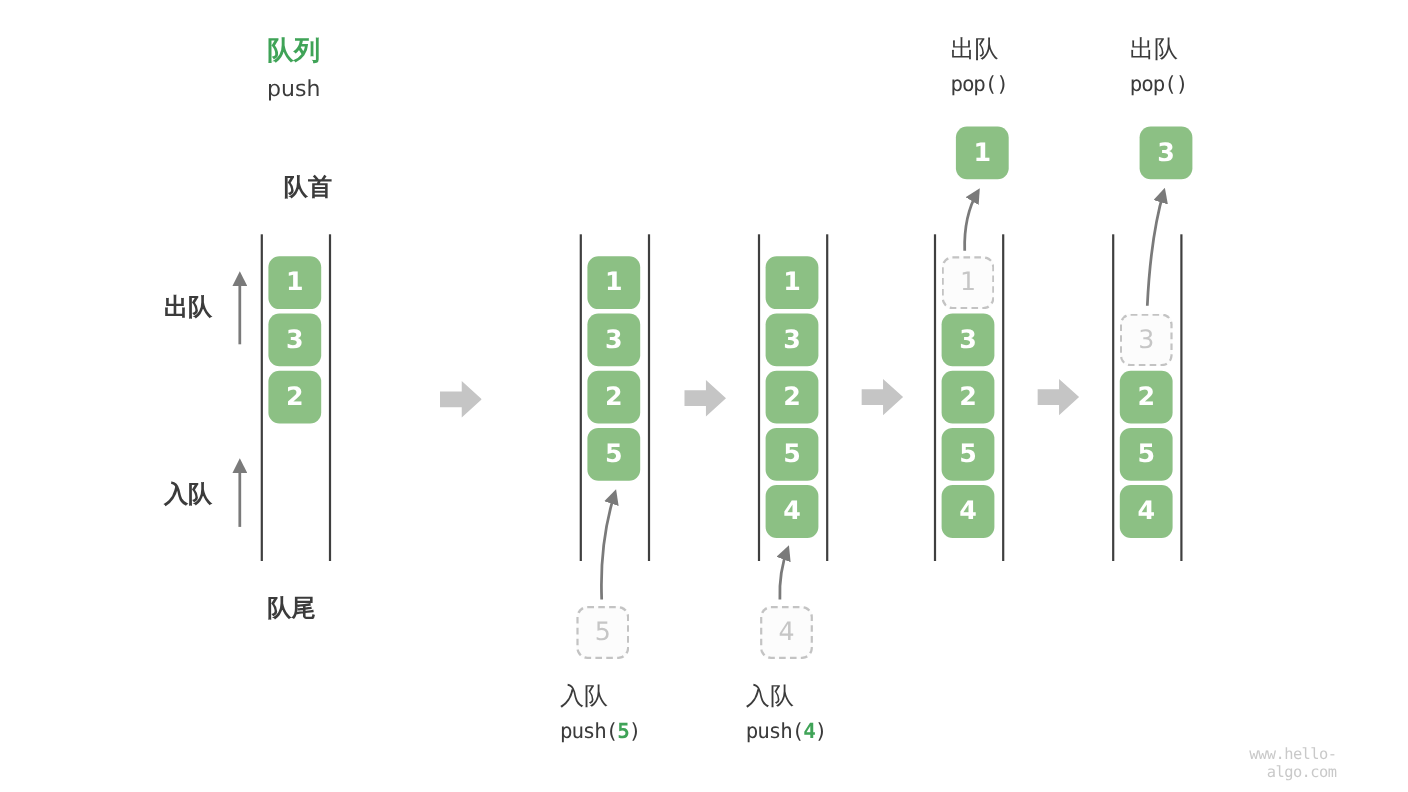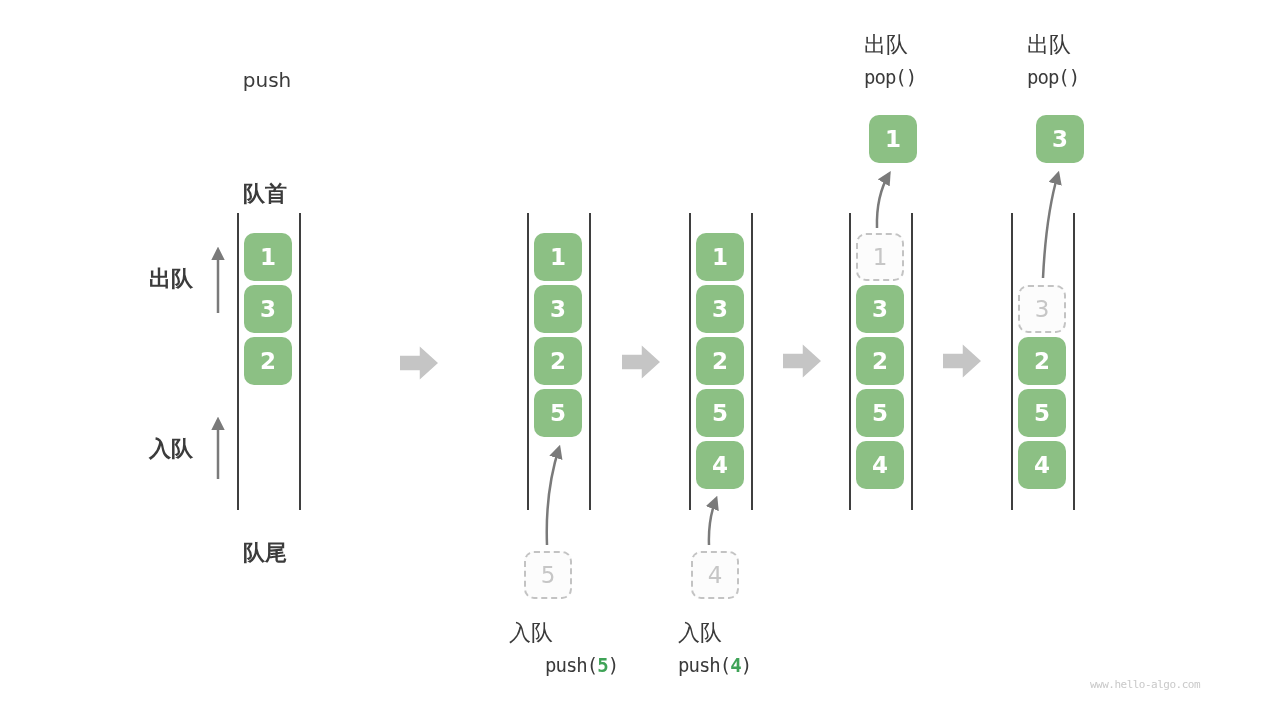--- a/index.html
+++ b/index.html
@@ -9,25 +9,25 @@
     --wall:#3F3F3F; --watermark:#C9C9C9; --page-bg:#FFFFFF;
   }
   *{margin:0;padding:0;box-sizing:border-box;}
   html,body{background:var(--page-bg);}
   body{width:1280px;height:720px;font-family:"DejaVu Sans","Liberation Sans",sans-serif;overflow:hidden;}
   #stage{position:relative;width:1280px;height:720px;background:var(--page-bg);overflow:hidden;}
   .abs{position:absolute;}
   .title-cn{left:202px;top:30px;width:130px;text-align:center;font-size:24px;font-weight:bold;color:var(--accent-green);}
   .title-en{left:202px;top:68px;width:130px;text-align:center;font-size:20px;color:var(--label-dark);}
   .side-label{font-size:22px;font-weight:bold;color:var(--label-dark);}
-  .front{left:243px;top:155px;margin-top:24px;}
+  .front{left:258px;top:155px;}
   .rear{left:243px;top:538px;text-align:right;}
   .dequeue{left:149px;top:264px;}
   .enqueue{left:149px;top:434px;}
-  .watermark{left:1075px;top:678px;width:140px;text-align:center;font-family:"DejaVu Sans Mono","Liberation Mono",monospace;font-size:11px;letter-spacing:-0.5px;color:var(--watermark);}
+  .watermark{left:1075px;top:678px;width:140px;text-align:right;font-family:"DejaVu Sans Mono","Liberation Mono",monospace;font-size:14px;letter-spacing:-0.5px;color:var(--watermark);}
   #diagram-layer{position:absolute;inset:0;}
   .wall{position:absolute;top:213px;height:297px;width:1.5px;background:var(--wall);}
   .qbox{position:absolute;width:48px;height:48px;border-radius:10px;background:var(--box-green);
         color:var(--box-text);font-size:23px;font-weight:bold;
         display:flex;align-items:center;justify-content:center;}
   .qbox.dashed{background:var(--dashed-bg);border:2px dashed var(--dashed-border);
         color:var(--dashed-text);font-weight:normal;}
   .flow-arrow{position:absolute;width:38px;height:36px;background:var(--flow-arrow);
         clip-path:polygon(0 30%,52% 30%,52% 4%,100% 50%,52% 96%,52% 70%,0 70%);}
   .op-cn{position:absolute;font-size:22px;color:var(--label-dark);}
@@ -35,20 +35,21 @@
         font-size:19px;letter-spacing:-1px;color:var(--label-dark);white-space:nowrap;}
   .op-code .code-arg{color:var(--accent-green);font-weight:bold;}
   #arrow-layer{position:absolute;left:0;top:0;pointer-events:none;}
   #arrow-layer path.thin-arrow{fill:none;stroke:var(--thin-arrow);stroke-width:2.5;}
   #arrow-layer marker path{fill:var(--thin-arrow);}
 </style>
 </head>
 <body>
 
 <div id="stage">
+  <div class="abs title-cn">队列</div>
   <div class="abs title-en">push</div>
   <div class="abs side-label front">队首</div>
   <div class="abs side-label dequeue">出队</div>
   <div class="abs side-label enqueue">入队</div>
   <div class="abs side-label rear">队尾</div>
   <div class="abs watermark">www.hello-algo.com</div>
 
   <div id="diagram-layer">
       <div class="wall" style="left: 237px;"></div>
       <div class="wall" style="left: 299px;"></div>
@@ -56,21 +57,21 @@
       <div class="qbox" style="left: 244px; top: 285px;">3</div>
       <div class="qbox" style="left: 244px; top: 337px;">2</div>
       <div class="wall" style="left: 527px;"></div>
       <div class="wall" style="left: 589px;"></div>
       <div class="qbox" style="left: 534px; top: 233px;">1</div>
       <div class="qbox" style="left: 534px; top: 285px;">3</div>
       <div class="qbox" style="left: 534px; top: 337px;">2</div>
       <div class="qbox" style="left: 534px; top: 389px;">5</div>
       <div class="qbox dashed" style="left: 524px; top: 551px;">5</div>
       <div class="op-cn" style="left: 509px; top: 618px;">入队</div>
-      <div class="op-code" style="left: 509px; top: 654px; margin-left: 36px;"><span>push(</span><span class="code-arg">5</span><span>)</span></div>
+      <div class="op-code" style="left: 509px; top: 654px;"><span>push(</span><span class="code-arg">5</span><span>)</span></div>
       <div class="wall" style="left: 689px;"></div>
       <div class="wall" style="left: 751px;"></div>
       <div class="qbox" style="left: 696px; top: 233px;">1</div>
       <div class="qbox" style="left: 696px; top: 285px;">3</div>
       <div class="qbox" style="left: 696px; top: 337px;">2</div>
       <div class="qbox" style="left: 696px; top: 389px;">5</div>
       <div class="qbox" style="left: 696px; top: 441px;">4</div>
       <div class="qbox dashed" style="left: 691px; top: 551px;">4</div>
       <div class="op-cn" style="left: 678px; top: 618px;">入队</div>
       <div class="op-code" style="left: 678px; top: 654px;"><span>push(</span><span class="code-arg">4</span><span>)</span></div>

